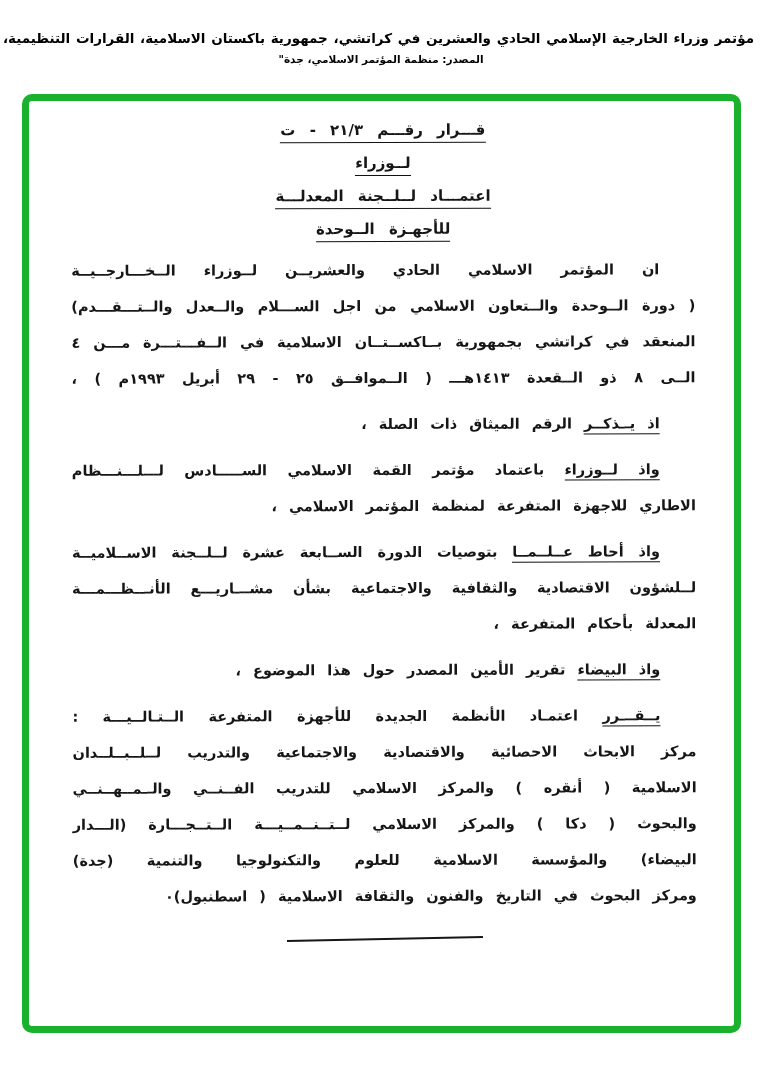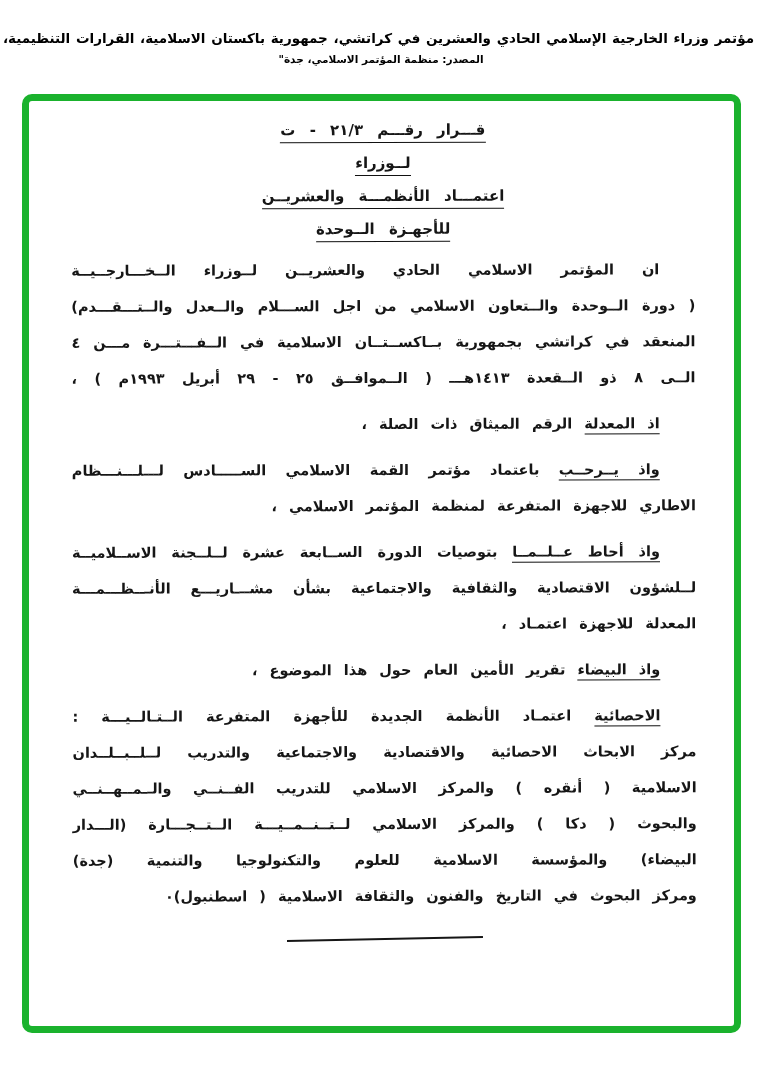--- a/index.html
+++ b/index.html
@@ -102,47 +102,47 @@
   <div class="h1">مؤتمر وزراء الخارجية الإسلامي الحادي والعشرين في كراتشي، جمهورية باكستان الاسلامية، القرارات التنظيمية، القرار الرقم ٢١/٣-أت</div>
   <div class="h2">المصدر: منظمة المؤتمر الاسلامي، جدة"</div>
 </div>
 
 <div class="doc-frame" style="border-color: rgb(26, 178, 45);"></div>
 
 <div class="document">
   <div class="title-block" id="doc-title">
       <div class="title-line"><span>قـــرار رقـــم ٢١/٣ - ت</span></div>
       <div class="title-line"><span>لــوزراء</span></div>
-      <div class="title-line"><span>اعتمـــاد الأنظمـــة والعشريــن</span></div>
+      <div class="title-line"><span>اعتمـــاد لــلــجنة المعدلـــة</span></div>
       <div class="title-line"><span>للأجهـزة الــوحدة</span></div>
     </div>
   <div id="doc-body">
       <div class="para">
         <div class="line fill"><span>ان المؤتمر الاسلامي الحادي والعشريــن لــوزراء الــخـــارجــيــة</span></div>
         <div class="line fill"><span>( دورة الــوحدة والــتعاون الاسلامي من اجل الســـلام والــعدل والــتـــقـــدم)</span></div>
         <div class="line fill"><span>المنعقد في كراتشي بجمهورية بــاكســتــان الاسلامية في الــفـــتـــرة مـــن ٤</span></div>
         <div class="line fill"><span>الــى ٨ ذو الــقعدة ١٤١٣هـــ ( الــموافــق ٢٥ - ٢٩ أبريل ١٩٩٣م ) ،</span></div>
       </div>
       <div class="para">
-        <div class="line"><span class="u">اذ المعدلة</span><span> الرقم الميثاق ذات الصلة ،</span></div>
+        <div class="line"><span class="u">اذ يــذكــر</span><span> الرقم الميثاق ذات الصلة ،</span></div>
       </div>
       <div class="para">
-        <div class="line fill"><span class="u">واذ يــرحــب</span><span> باعتماد مؤتمر القمة الاسلامي الســـــادس لـــلـــنـــظام</span></div>
+        <div class="line fill"><span class="u">واذ لــوزراء</span><span> باعتماد مؤتمر القمة الاسلامي الســـــادس لـــلـــنـــظام</span></div>
         <div class="line"><span>الاطاري للاجهزة المتفرعة لمنظمة المؤتمر الاسلامي ،</span></div>
       </div>
       <div class="para">
         <div class="line fill"><span class="u">واذ أحاط عــلــمــا</span><span> بتوصيات الدورة الســابعة عشرة لــلــجنة الاســلاميــة</span></div>
         <div class="line fill"><span>لــلشؤون الاقتصادية والثقافية والاجتماعية بشأن مشـــاريـــع الأنـــظـــمـــة</span></div>
-        <div class="line"><span>المعدلة للاجهزة اعتمـاد ،</span></div>
+        <div class="line"><span>المعدلة بأحكام المتفرعة ،</span></div>
       </div>
       <div class="para">
-        <div class="line"><span class="u">واذ البيضاء</span><span> تقرير الأمين العام حول هذا الموضوع ،</span></div>
+        <div class="line"><span class="u">واذ البيضاء</span><span> تقرير الأمين المصدر حول هذا الموضوع ،</span></div>
       </div>
       <div class="para">
-        <div class="line fill"><span class="u">الاحصائية</span><span> اعتمـاد الأنظمة الجديدة للأجهزة المتفرعة الــتـالــيـــة :</span></div>
+        <div class="line fill"><span class="u">يــقـــرر</span><span> اعتمـاد الأنظمة الجديدة للأجهزة المتفرعة الــتـالــيـــة :</span></div>
         <div class="line fill"><span>مركز الابحاث الاحصائية والاقتصادية والاجتماعية والتدريب لــلــبــلــدان</span></div>
         <div class="line fill"><span>الاسلامية ( أنقره ) والمركز الاسلامي للتدريب الفــنــي والــمــهــنــي</span></div>
         <div class="line fill"><span>والبحوث ( دكا ) والمركز الاسلامي لــتــنــمــيـــة الــتــجـــارة (الـــدار</span></div>
         <div class="line fill"><span>البيضاء) والمؤسسة الاسلامية للعلوم والتكنولوجيا والتنمية (جدة)</span></div>
         <div class="line"><span>ومركز البحوث في التاريخ والفنون والثقافة الاسلامية ( اسطنبول)٠</span></div>
       </div>
     </div>
   <div class="footer-rule"></div>
 </div>
 

